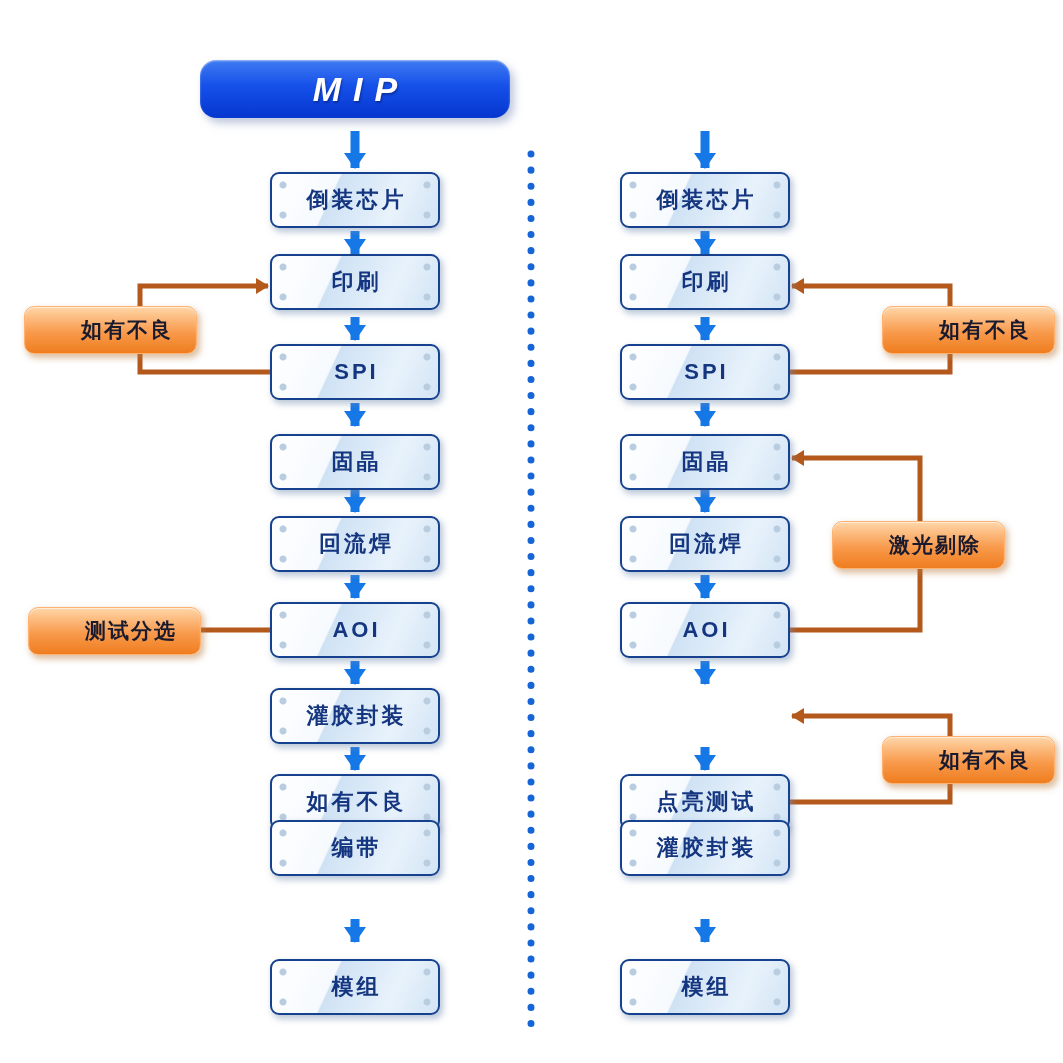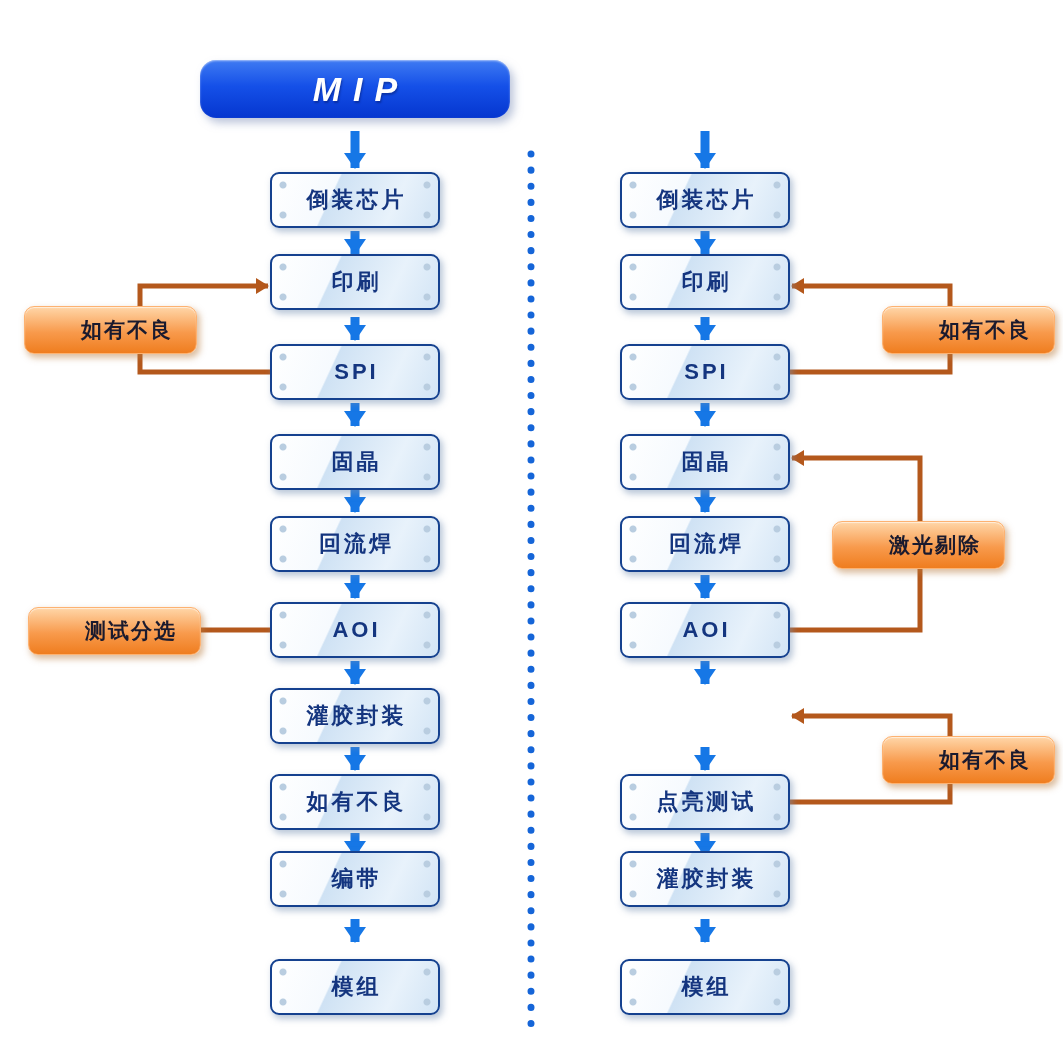--- a/index.html
+++ b/index.html
@@ -32,21 +32,21 @@
       radial-gradient(circle at 155px 11px, #b9cde0 3px, rgba(0,0,0,0) 4px),
       radial-gradient(circle at 11px 41px, #b9cde0 3px, rgba(0,0,0,0) 4px),
       radial-gradient(circle at 155px 41px, #b9cde0 3px, rgba(0,0,0,0) 4px),
       linear-gradient(115deg,#ffffff 0%,#f6fafe 36%,#cfe2f4 37%,#e8f2fb 72%,#d2e4f5 100%);
     box-shadow:2.5px 3.5px 6px rgba(120,145,180,.5);
     color:#14357f;font-weight:bold;font-size:22px;letter-spacing:3px;text-indent:3px;
   }
   .colL{left:270px;}
   .colR{left:620px;}
   .r0{top:172px}.r1{top:254px}.r2{top:344px}.r3{top:434px}.r4{top:516px}
-  .r5{top:602px}.r6{top:688px}.r7{top:774px}.r8{top:851px}.r9{top:959px}
+  .r5{top:602px}.r6{top:688px}.r7{top:774px}.r8{top:820px}.r9{top:959px}
 
   
   .note{
     position:absolute;width:140px;height:46px;z-index:2;
     display:flex;align-items:center;justify-content:center;
     border-radius:10px;border:1px solid #ffc械;
     border:1px solid #fdb271;
     background:linear-gradient(180deg,#ffd6a8 0%,#f89a4c 55%,#ef7d1f 100%);
     box-shadow:2.5px 3.5px 6px rgba(185,125,65,.5), inset 0 1px 1px rgba(255,255,255,.6);
     color:#1a1a2e;font-weight:bold;font-size:21px;letter-spacing:2px;text-indent:2px;padding-left:31px;

